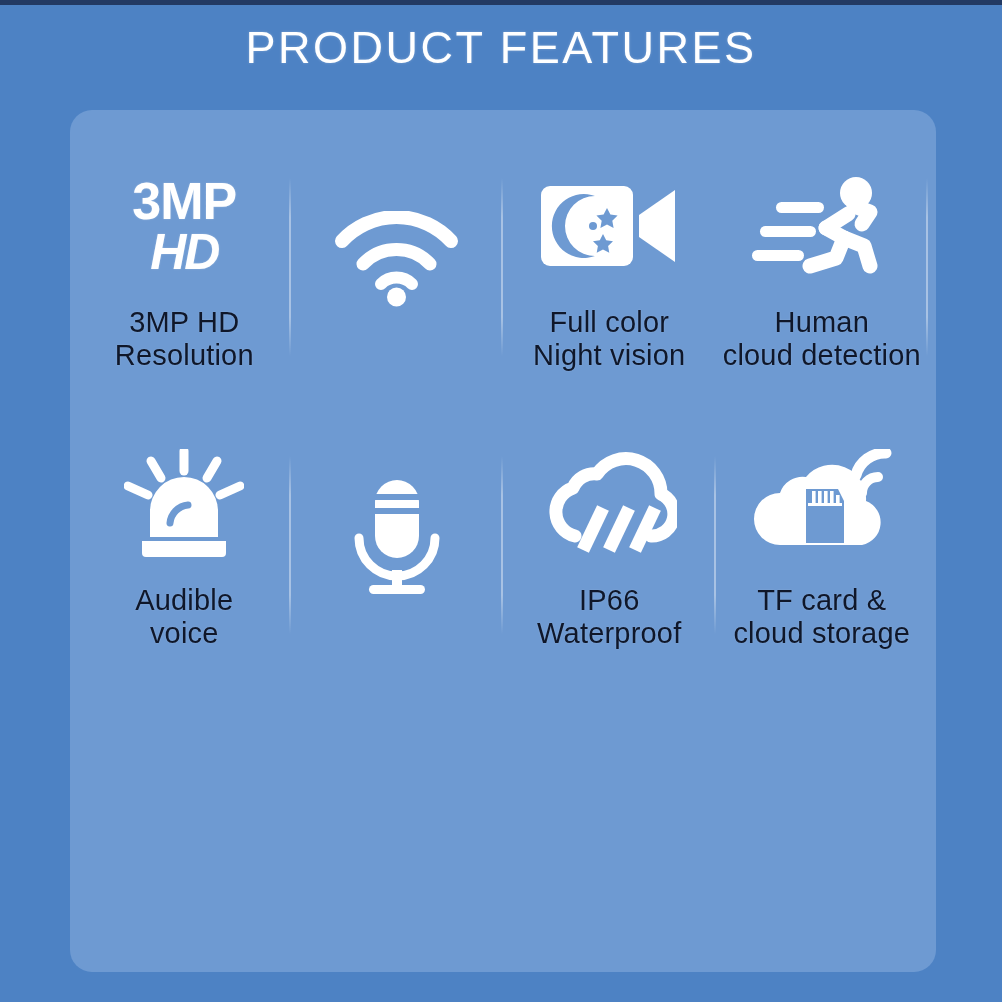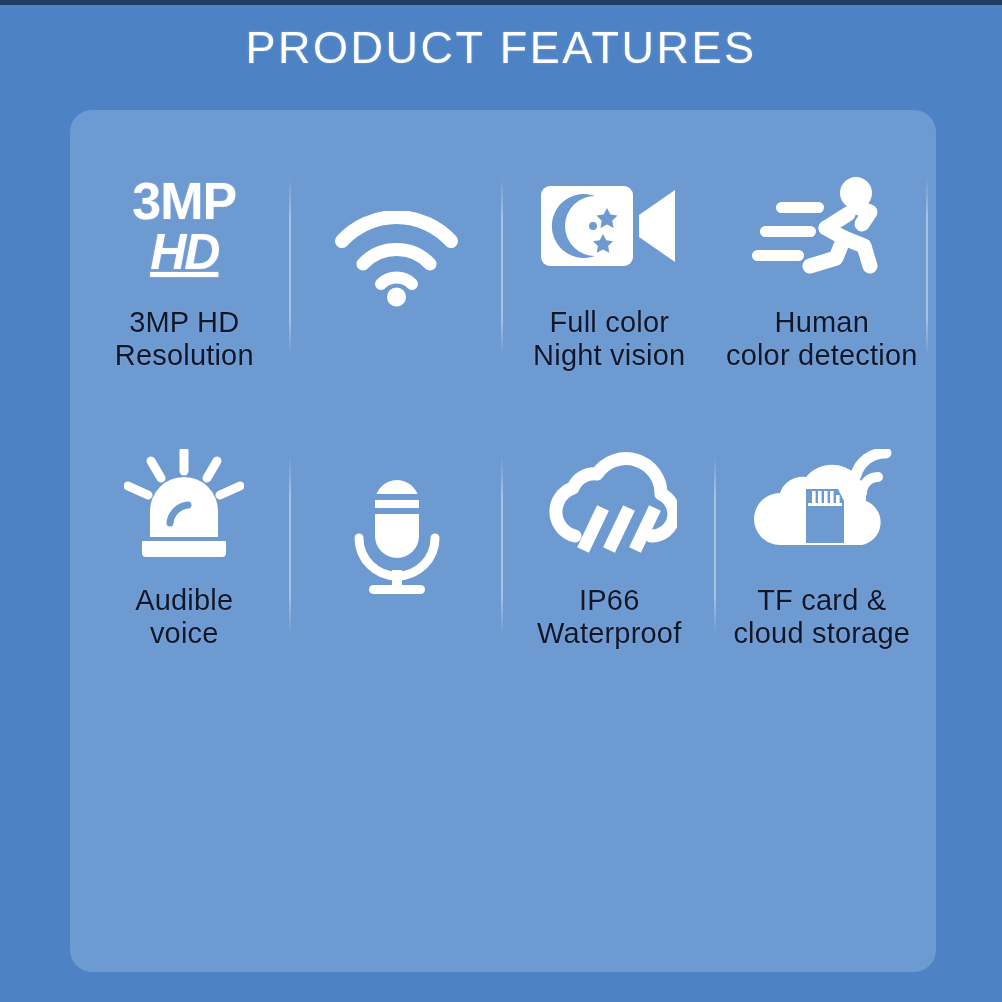--- a/index.html
+++ b/index.html
@@ -107,21 +107,20 @@
   }
   .mp-logo .mp-bottom {
     color: #ffffff;
     font-size: 50px;
     font-weight: bold;
     font-style: italic;
     letter-spacing: -2px;
     margin-top: 0;
     font-family: "Liberation Sans", sans-serif;
     text-shadow: 0 0 2px rgba(255,255,255,0.3);
-    text-decoration: underline;
   }
 </style>
 </head>
 <body>
 
 <div id="top-strip"></div>
 
 <div id="page-title">PRODUCT FEATURES</div>
 
 <div id="features-panel">
@@ -192,21 +191,21 @@
 
           <path d="M102 30 L118 36 L110 48"></path>
 
           <path d="M92 62 L84 82 L58 90"></path>
 
           <path d="M92 62 L112 70 L118 90"></path>
         </g>
       </svg>
     </div>
     <div class="feature-label">Human
-color detection</div>
+cloud detection</div>
   </div>
 
   <div class="feature-cell div-right">
     <div class="icon-wrap">
       <svg width="120" height="110" viewBox="0 0 120 110">
         <g stroke="#ffffff" stroke-width="9" stroke-linecap="round">
           <line x1="60" y1="2" x2="60" y2="22"></line>
           <line x1="27" y1="12" x2="37" y2="29"></line>
           <line x1="93" y1="12" x2="83" y2="29"></line>
           <line x1="4" y1="37" x2="24" y2="46"></line>

